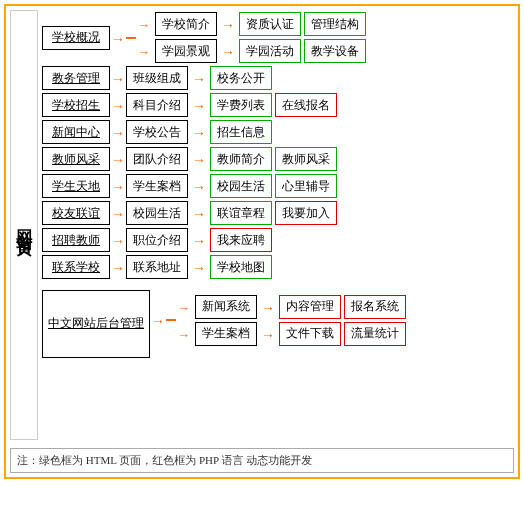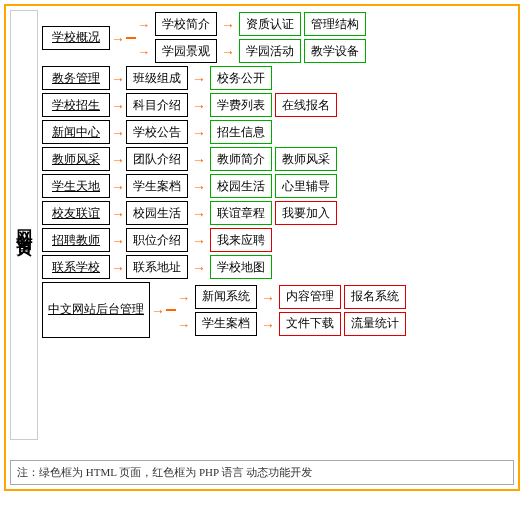--- a/index.html
+++ b/index.html
@@ -81,21 +81,21 @@
     }
     .level2-box {
       min-width: 62px;
     }
     .level3-box {
       min-width: 62px;
     }
     .note {
       border: 1px solid #aaa;
       padding: 4px 6px;
-      margin-top: 20px;
+      margin-top: 8px;
       font-size: 11px;
       color: #333;
       background: #fff;
     }
 
     .row-group {
       display: flex;
       flex-direction: row;
       align-items: center;
     }
@@ -232,21 +232,21 @@
           <span class="arrow arrow-right"></span>
           <div class="sub-rows">
             <div class="sub-row">
               <div class="box box-black level2-box">联系地址</div>
               <span class="arrow arrow-right"></span>
               <div class="box box-green level3-box">学校地图</div>
             </div>
           </div>
         </div>
         <div class="row-group">
-          <div class="box box-black level1-box" style="min-width: 56px; height: 56px; white-space: normal; line-height: 1.3;">中文网站后台管理</div>
+          <div class="box box-black level1-box" style="min-width: 56px; height: 68px; white-space: normal; line-height: 1.3; margin-top: 8px;">中文网站后台管理</div>
           <span class="arrow arrow-right"></span>
           <div style="display: flex; flex-direction: row; align-items: center;">
             <div style="display: flex; flex-direction: column; align-items: flex-end; margin-right: 1px;">
               <div style="width: 10px; flex: 1 1 0%; border-top: 1.5px solid rgb(255, 102, 0); border-right: 1.5px solid rgb(255, 102, 0);"></div>
               <div style="width: 10px; flex: 1 1 0%; border-bottom: 1.5px solid rgb(255, 102, 0); border-right: 1.5px solid rgb(255, 102, 0);"></div>
             </div>
             <div class="sub-rows">
               <div class="sub-row">
                 <span style="color: rgb(255, 102, 0); font-size: 13px; margin-right: 2px;">→</span>
                 <div class="box box-black level2-box">新闻系统</div>

